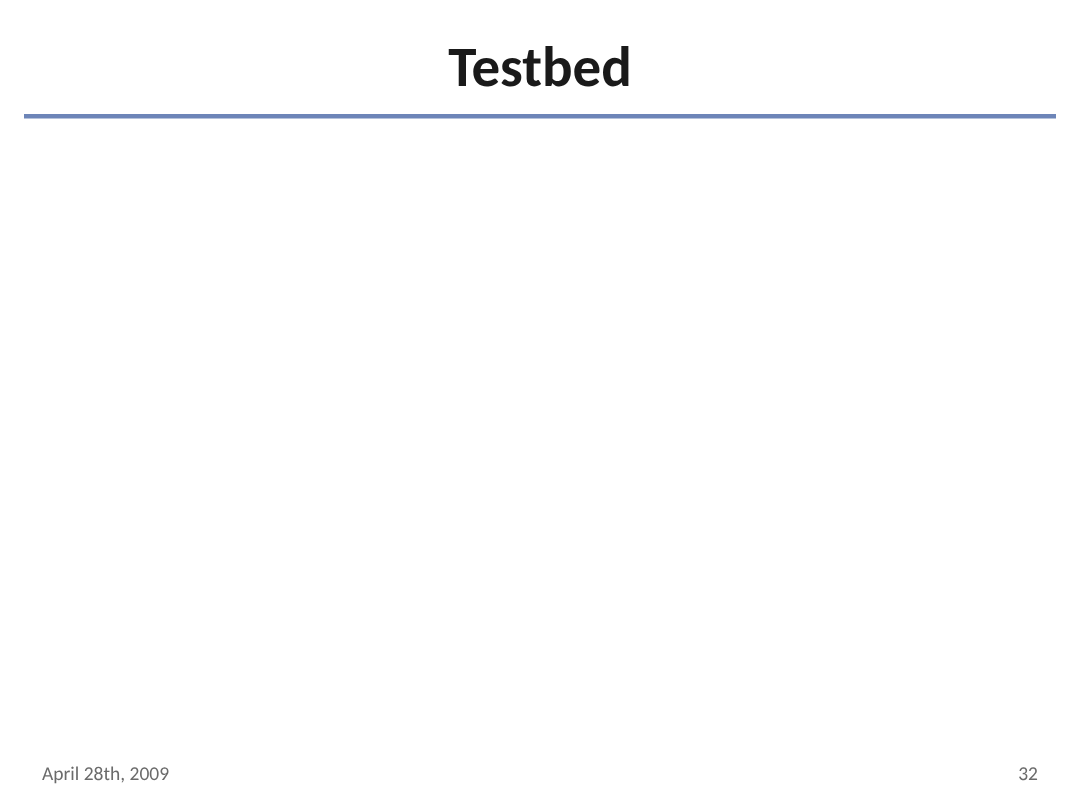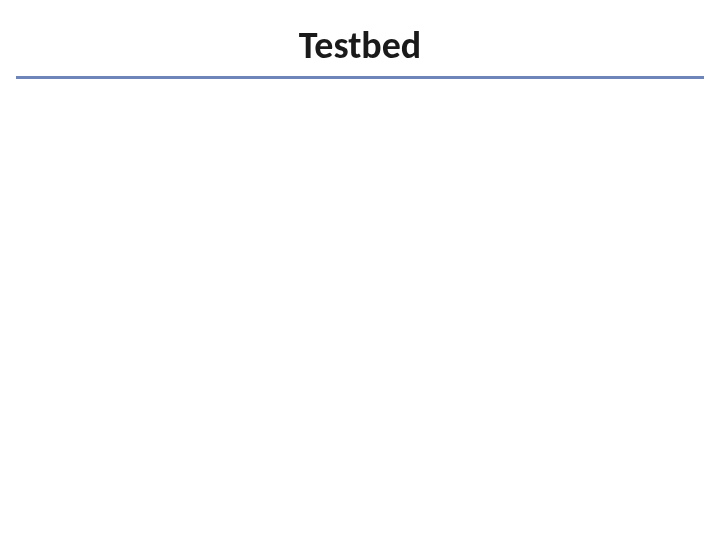--- a/index.html
+++ b/index.html
@@ -77,14 +77,18 @@
 
 <div class="slide">
 
   <div class="title-wrap">
     <div class="title">Testbed</div>
   </div>
 
   <hr class="hr-line">
 
 
+  <div class="footer">
+    <span class="date">April 28th, 2009</span>
+    <span class="page">32</span>
+  </div>
 
 </div>
 
 </body></html>

